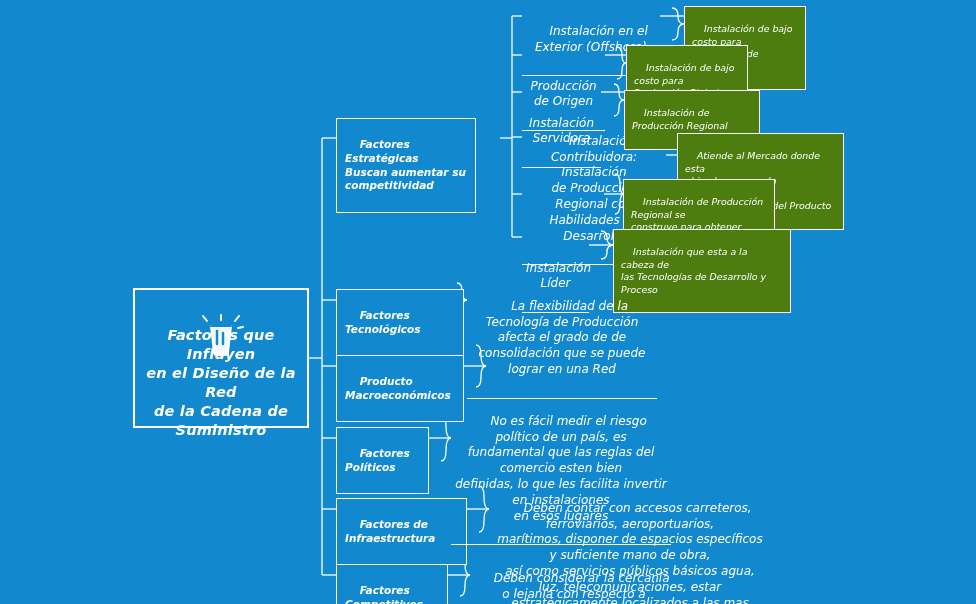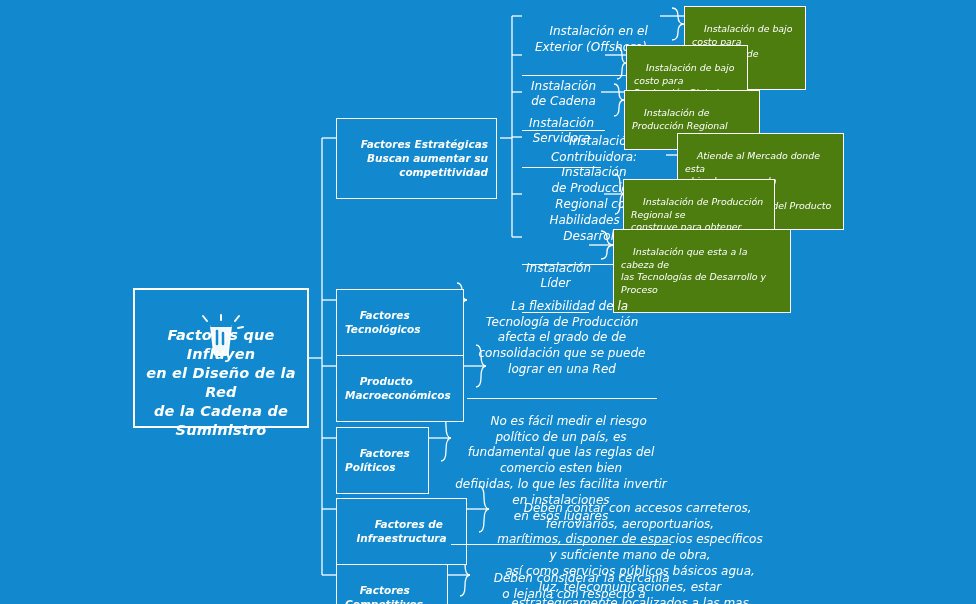--- a/index.html
+++ b/index.html
@@ -171,51 +171,51 @@
           <path d="M41 14 L46 13"></path>
         </g>
       </svg>
     </span>
     <span class="root-label">Factores que Influyen
 en el Diseño de la Red
 de la Cadena de
 Suministro</span>
   </div>
 
-  <div class="node boxed" style="left:336px; top:118px; width:161px;text-align:right;">
+  <div class="node boxed" style="left:336px; top:118px; width:140px;">
     <span>Factores Estratégicas
 Buscan aumentar su competitividad</span>
   </div>
 
   <div class="node boxed" style="left:336px; top:289px; width:128px;">
     <span>Factores Tecnológicos</span>
   </div>
 
   <div class="node boxed" style="left:336px; top:355px; width:128px;">
     <span>Producto Macroeconómicos</span>
   </div>
 
   <div class="node boxed" style="left:336px; top:427px; width:93px;">
     <span>Factores Políticos</span>
   </div>
 
-  <div class="node boxed" style="left:336px; top:498px; width:131px;text-align:center;">
+  <div class="node boxed" style="left:336px; top:498px; width:131px;">
     <span>Factores de Infraestructura</span>
   </div>
 
   <div class="node boxed" style="left:336px; top:564px; width:112px;">
     <span>Factores Competitivos</span>
   </div>
 
   <div class="node underlined" style="left:522px; top:6px; width:138px;">
     <span>Instalación en el Exterior (Offshore)</span>
   </div>
 
   <div class="node underlined" style="left:522px; top:45px; width:83px;">
-    <span>Instalación de Cadena</span>
+    <span>Producción de Origen</span>
   </div>
 
   <div class="node underlined" style="left:522px; top:82px; width:79px;">
     <span>Instalación Servidora</span>
   </div>
 
   <div class="node underlined" style="left:522px; top:116px; width:144px;">
     <span>Instalación Contribuidora: Instalación
 de Producción Regional con
 Habilidades de Desarrollo</span>

